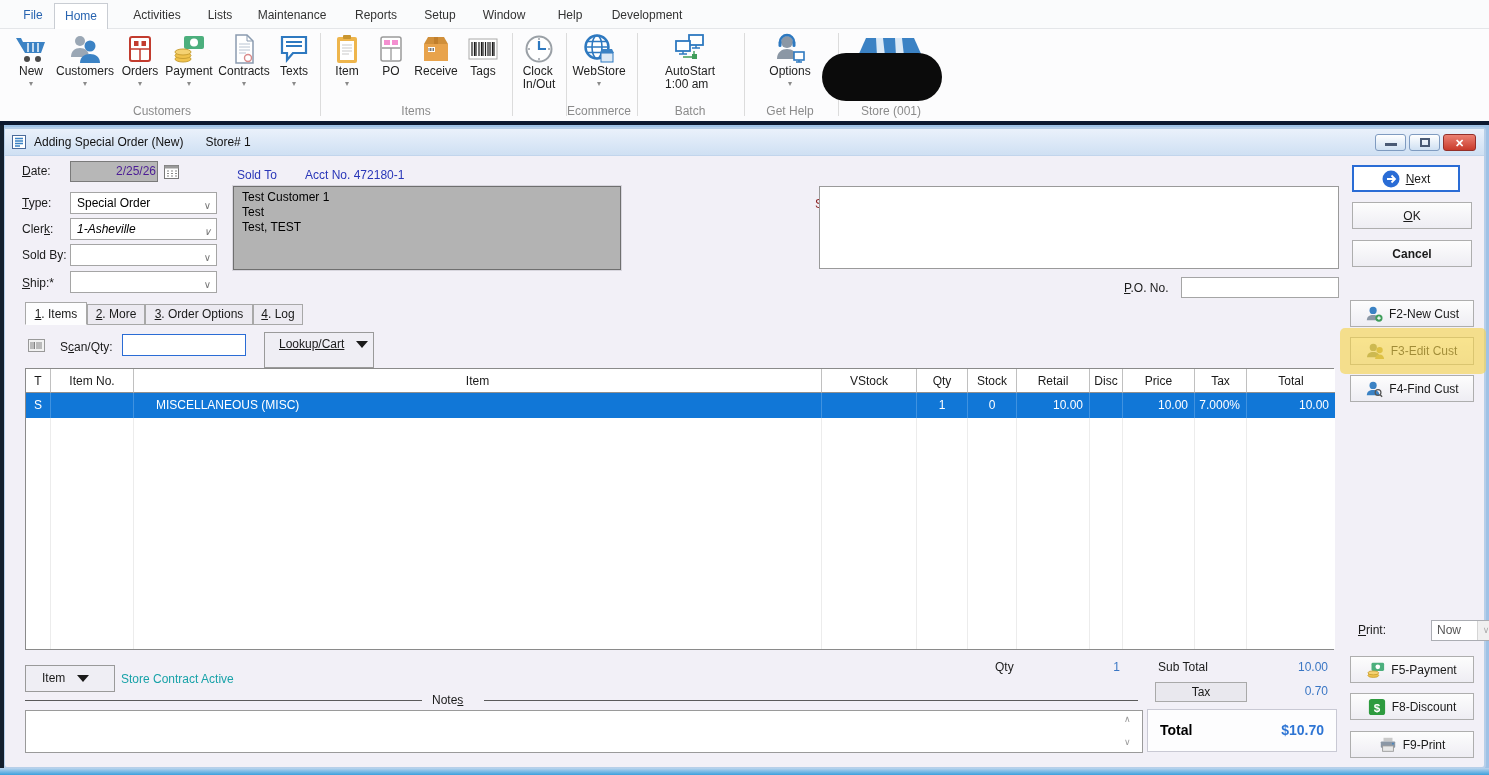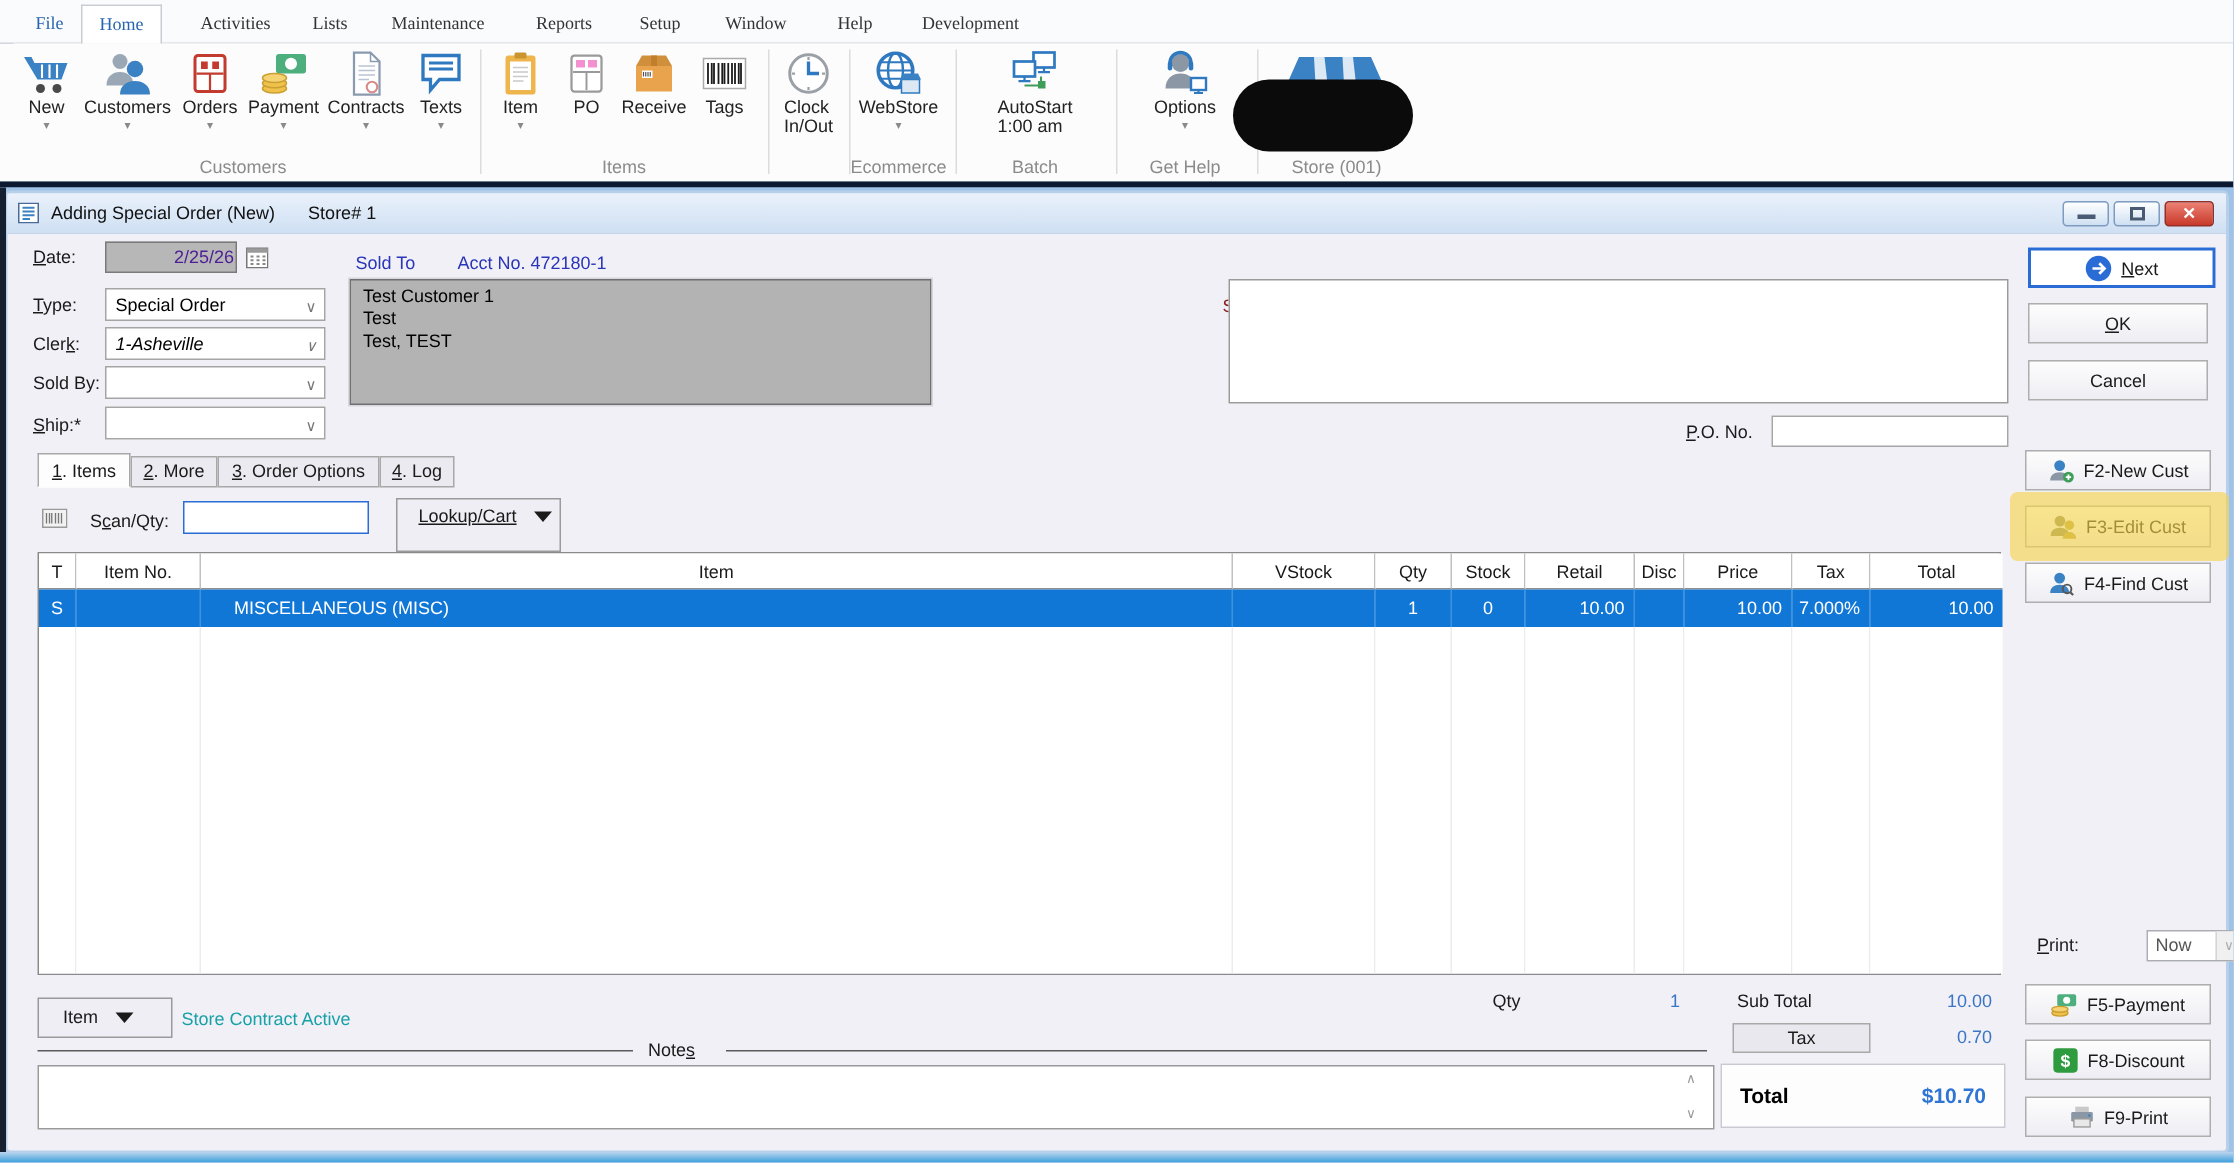--- a/index.html
+++ b/index.html
@@ -6,21 +6,21 @@
   html,body { background:#9fc2e6; }
   .screen {
     position: relative; width: 1489px; height: 775px; overflow: hidden;
     font-family: "Liberation Sans", sans-serif; font-size: 12px; color:#1a1a1a;
     background:#9fc2e6;
   }
   
   .ribbon { position:absolute; left:0; top:0; width:1489px; height:121px; background:#fcfcfd; }
   .corner-strip { position:absolute; left:0; top:0; width:9px; height:29px; background:#1b2b4e; }
   .ribbon-bottom { position:absolute; left:0; top:121px; width:1489px; height:4px; background:#0d1930; }
-  .menubar { position:absolute; left:0; top:0; width:1489px; height:29px; background:#fafbfc; border-bottom:1px solid #e4e6e9;font-family:Liberation Serif, serif; }
+  .menubar { position:absolute; left:0; top:0; width:1489px; height:29px; background:#fafbfc; border-bottom:1px solid #e4e6e9; }
   .menu-item { position:absolute; top:3px; height:26px; line-height:24px; text-align:center; color:#333; cursor:default; }
   .menu-item.blue { color:#2864b0; }
   .menu-item.active { background:#fff; border:1px solid #c9cdd3; border-bottom:none; color:#2864b0; }
   .rbtn { position:absolute; top:33px; display:flex; flex-direction:column; align-items:center; cursor:default; }
   .ric { width:32px; height:32px; flex:0 0 32px; }
   .rlabel { margin-top:0; white-space:pre-line; line-height:13px; color:#222; }
   .rarrow { margin-top:2px; font-size:8px; color:#8a8a8a; line-height:8px; }
   .rgroup { position:absolute; top:104px; height:14px; text-align:center; color:#8b8b8b; }
   .rsep { position:absolute; top:33px; width:1px; height:83px; background:#dcdcdc; }
   .redaction { position:absolute; left:822px; top:53px; width:120px; height:48px; background:#0b0b0b; border-radius:24px; }
@@ -85,21 +85,21 @@
   .hline { position:absolute; height:1px; background:#5a5a5a; }
   .notes-box { position:absolute; left:25px; top:710px; width:1118px; height:43px; background:#fff; border:1px solid #9a9a9a; }
   .spin { position:absolute; color:#9a9a9a; font-size:9px; }
   .tax-btn { position:absolute; left:1155px; top:682px; width:92px; height:20px; background:#e9e8ee; border:1px solid #a9a9a9; text-align:center; line-height:18px; }
   .total-box { position:absolute; left:1147px; top:709px; width:190px; height:43px; background:#fdfdfe; border:1px solid #c9c9d4; }
   .total-lbl { position:absolute; left:12px; top:12px; font-size:14px; font-weight:bold; color:#000; }
   .total-val { position:absolute; right:12px; top:12px; font-size:14px; font-weight:bold; color:#2e75d4; }
   
   .abtn { position:absolute; left:1350px; width:124px; height:27px; background:linear-gradient(#fdfdfd,#eeedf3);
     border:1px solid #aeaeae; display:flex; align-items:center; justify-content:center; gap:6px; color:#1a1a1a; }
-  .abtn.primary { left:1352px; width:125px; background:#fff; border:2px solid #2a6cd5; }
+  .abtn.primary { left:1352px; width:108px; background:#fff; border:2px solid #2a6cd5; }
   .aicon { width:18px; height:18px; flex:0 0 18px; }
   .print-dd { position:absolute; left:1396px; top:620px; width:64px; height:21px; border:1px solid #abadb3; background:#fff; line-height:19px; padding-left:5px; color:#555;margin-left:35px; }
   .print-dd .dd-arrow { position:absolute; right:0; top:0; width:17px; height:19px; background:#f0f0f0; border-left:1px solid #d5d5d5; color:#aaa; text-align:center; font-size:9px; line-height:19px; }
   .highlight { position:absolute; left:1340px; top:328px; width:146px; height:46px; background:rgba(245,212,74,0.62); border-radius:5px; z-index:6; pointer-events:none; }
 </style>
 </head>
 <body>
 
 <div class="screen">
 
@@ -348,21 +348,21 @@
   <div class="abtn primary" style="top:165px;">
     <svg class="aicon" viewBox="0 0 18 18">
         <circle cx="9" cy="9" r="8.5" fill="#2a6cd5"></circle>
         <path d="M5 9h7M9.5 5.5L13 9l-3.5 3.5" stroke="#fff" stroke-width="1.8" fill="none"></path>
       </svg>
     <span class="uf"><u>N</u>ext</span>
   </div>
   <div class="abtn" style="left:1352px;width:120px;top:202px;">
       <span class="uf"><u>O</u>K</span>
     </div>
-  <div class="abtn" style="left:1352px;width:120px;top:240px;">
+  <div class="abtn" style="left:1352px;width:120px;top:240px;font-weight:bold;">
       <span>Cancel</span>
     </div>
 
   <div class="abtn" style="top:300px;">
     <svg class="aicon" viewBox="0 0 20 20">
         <circle cx="9" cy="6" r="4" fill="#3b82c4"></circle>
         <path d="M2 17c0-4 3-6 7-6s7 2 7 6z" fill="#8b97a5"></path>
         <circle cx="15.5" cy="14.5" r="4" fill="#3f9d5a"></circle>
         <path d="M15.5 12.5v4M13.5 14.5h4" stroke="#fff" stroke-width="1.4"></path>
       </svg>

